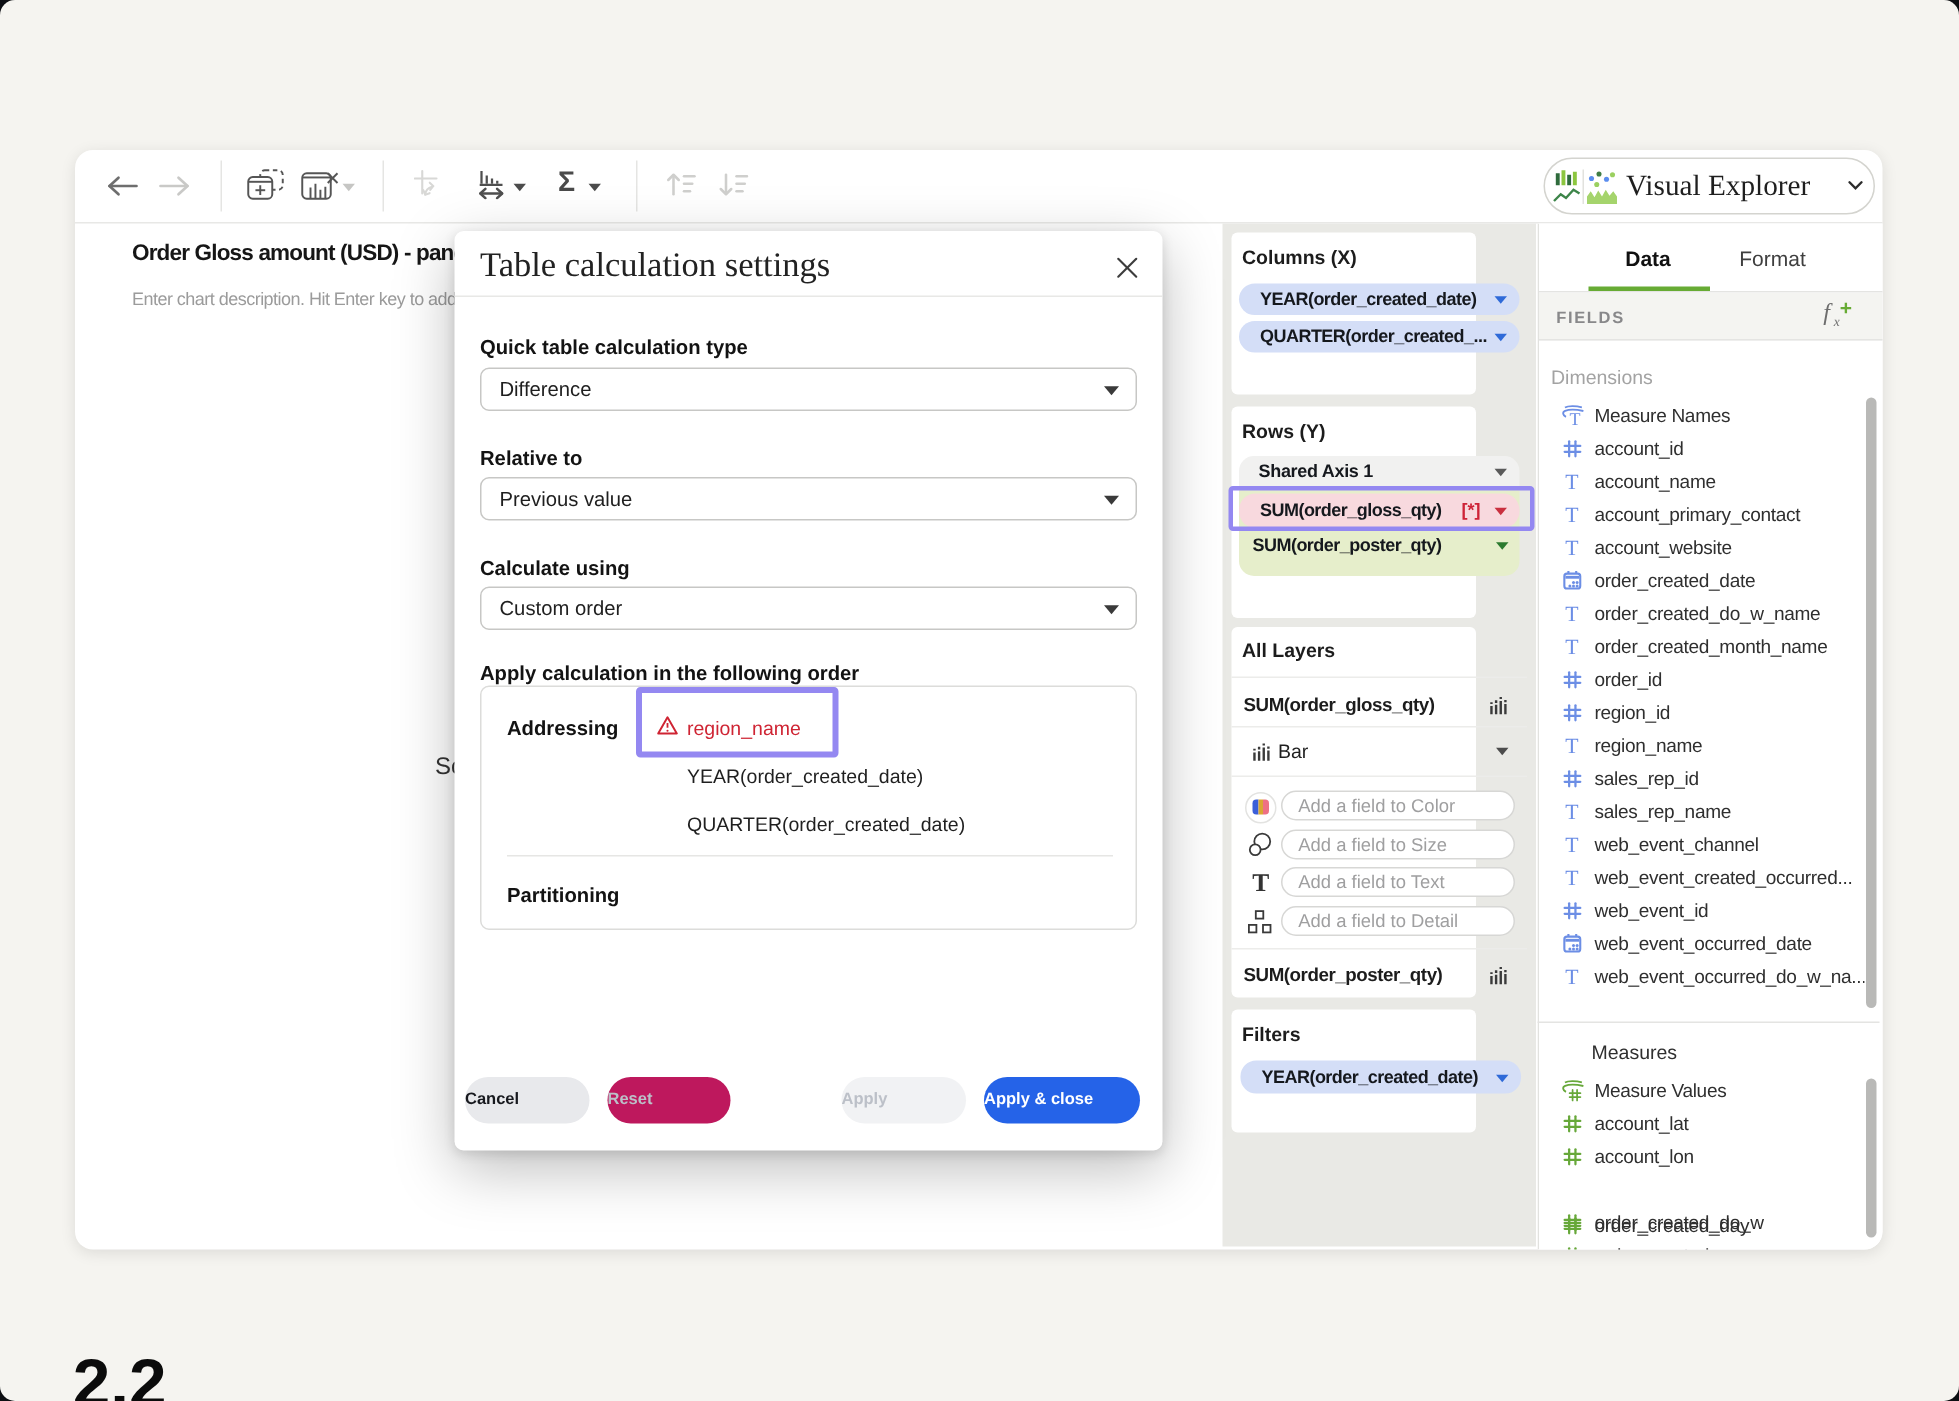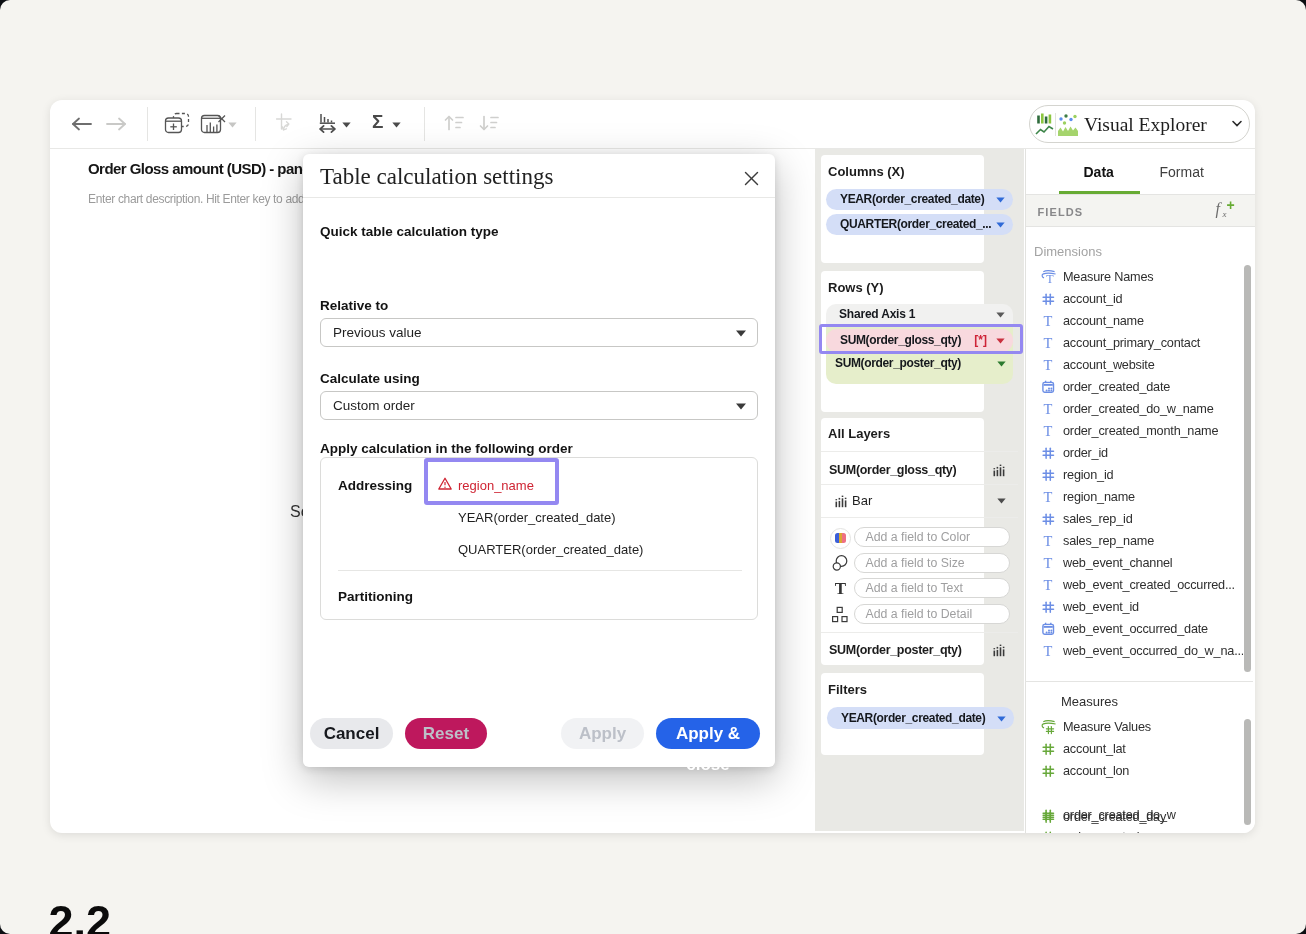--- a/index.html
+++ b/index.html
@@ -18,21 +18,21 @@
 .pill .pcar{position:absolute;right:8px;top:8px}
 .bluepill{background:#d4def7}
 #datapanel{position:absolute;left:1024.5px;top:148.5px;width:230.5px;height:684.5px;background:#fff;border-left:1px solid #e2e2df;border-radius:0 0 12px 0;overflow:hidden}
 .drow{position:absolute;left:15px;height:22px;width:200px}
 .dic{position:absolute;left:0;top:3px;width:17px;height:16px}
 .dtx{position:absolute;left:23px;top:0;line-height:22px;font-size:12.7px;color:#2f2f2f;white-space:nowrap;letter-spacing:-0.2px}
 .mlabel{font-size:13.5px;font-weight:700;color:#131313;position:absolute;left:17px}
 .msel{position:absolute;left:17px;width:438px;height:29px;border:1px solid #c7c7c5;border-radius:6px;font-size:13.5px;color:#1f1f1f;line-height:27px}
 .msel .stx{position:absolute;left:12px}
 .msel .scar{position:absolute;right:11px;top:11px}
-.btn{position:absolute;top:564.5px;height:31px;border-radius:16px;font-size:17px;font-weight:600;text-align:center;line-height:31px}
+.btn{position:absolute;top:564.5px;height:31px;border-radius:16px;font-size:11px;font-weight:600;line-height:31px}
 .ffrow{position:absolute;left:7px;height:25px;width:183px}
 .ffic{position:absolute;left:2px;top:2px;width:21px;height:21px}
 .ffpill{position:absolute;left:25.5px;top:1.5px;width:156px;height:20px;border:1px solid #d7d7d5;border-radius:10px;background:#fff}
 .ffpill span{position:absolute;left:11px;top:0;line-height:18.5px;font-size:12.3px;color:#9f9fa0}
 .lrow{position:absolute;left:8px;font-size:12.5px;font-weight:700;color:#1c1c1c;letter-spacing:-0.3px}
 .hline{position:absolute;left:0;width:197px;height:1px;background:#ececea}
 </style></head>
 <body>
 <div id="cv">
 <div id="paper"></div>
@@ -622,20 +622,28 @@
   <div class="abs" style="left:17px;top:10.5px;font-family:'Liberation Serif',serif;font-size:23px;color:#222">Table calculation settings</div>
   <svg class="abs" style="left:441px;top:17px" width="15" height="15" viewBox="0 0 15 15">
         <g stroke="#3c3c3c" stroke-width="1.4" stroke-linecap="round">
           <line x1="1.5" y1="1.5" x2="13.5" y2="13.5"></line>
           <line x1="13.5" y1="1.5" x2="1.5" y2="13.5"></line>
         </g>
       </svg>
   <div class="abs" style="left:0;top:43px;width:472px;height:1px;background:#e8e8e6"></div>
 
   <div class="mlabel" style="top:70px">Quick table calculation type</div>
+  <div class="msel" style="top:91.5px">
+        <span class="stx">Difference</span>
+        <span class="scar">
+          <svg width="10" height="7" viewBox="0 0 10 7">
+            <path d="M0,0.5 L10,0.5 L5.0,6.5 Z" fill="#3a3a3a"></path>
+          </svg>
+        </span>
+      </div>
   <div class="mlabel" style="top:144.5px">Relative to</div>
   <div class="msel" style="top:164.5px">
         <span class="stx">Previous value</span>
         <span class="scar">
           <svg width="10" height="7" viewBox="0 0 10 7">
             <path d="M0,0.5 L10,0.5 L5.0,6.5 Z" fill="#3a3a3a"></path>
           </svg>
         </span>
       </div>
   <div class="mlabel" style="top:217.5px">Calculate using</div>

